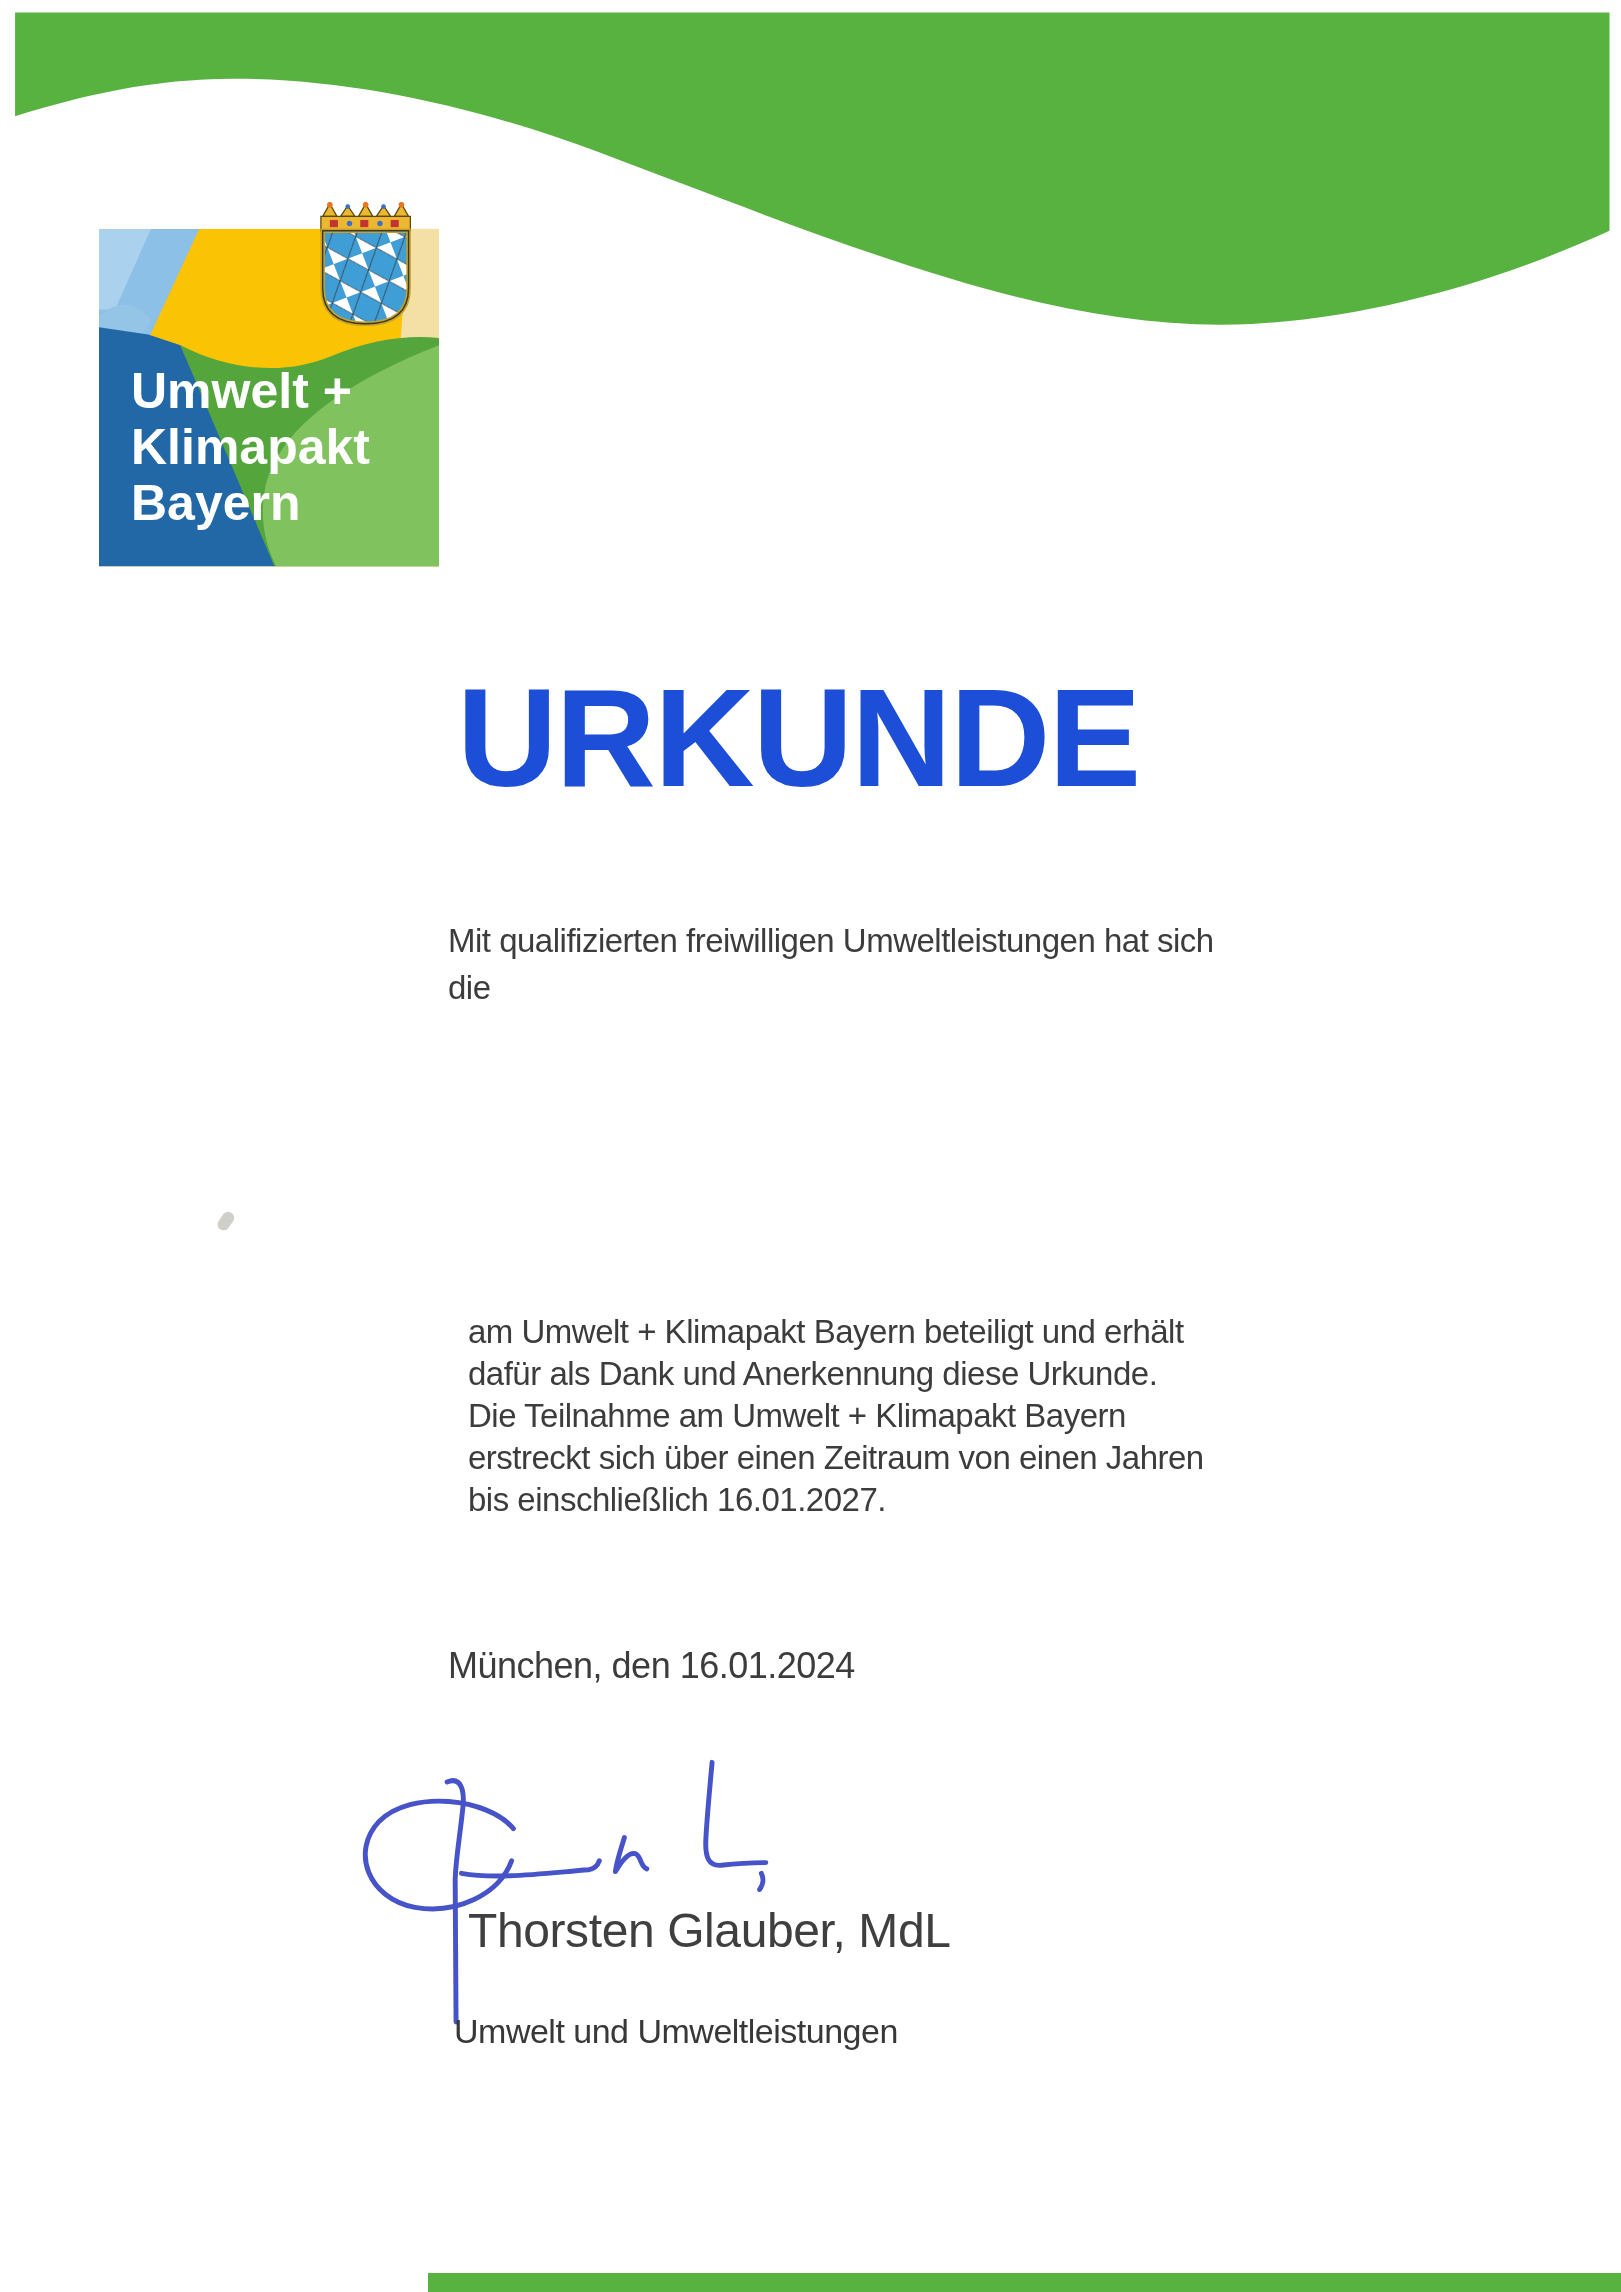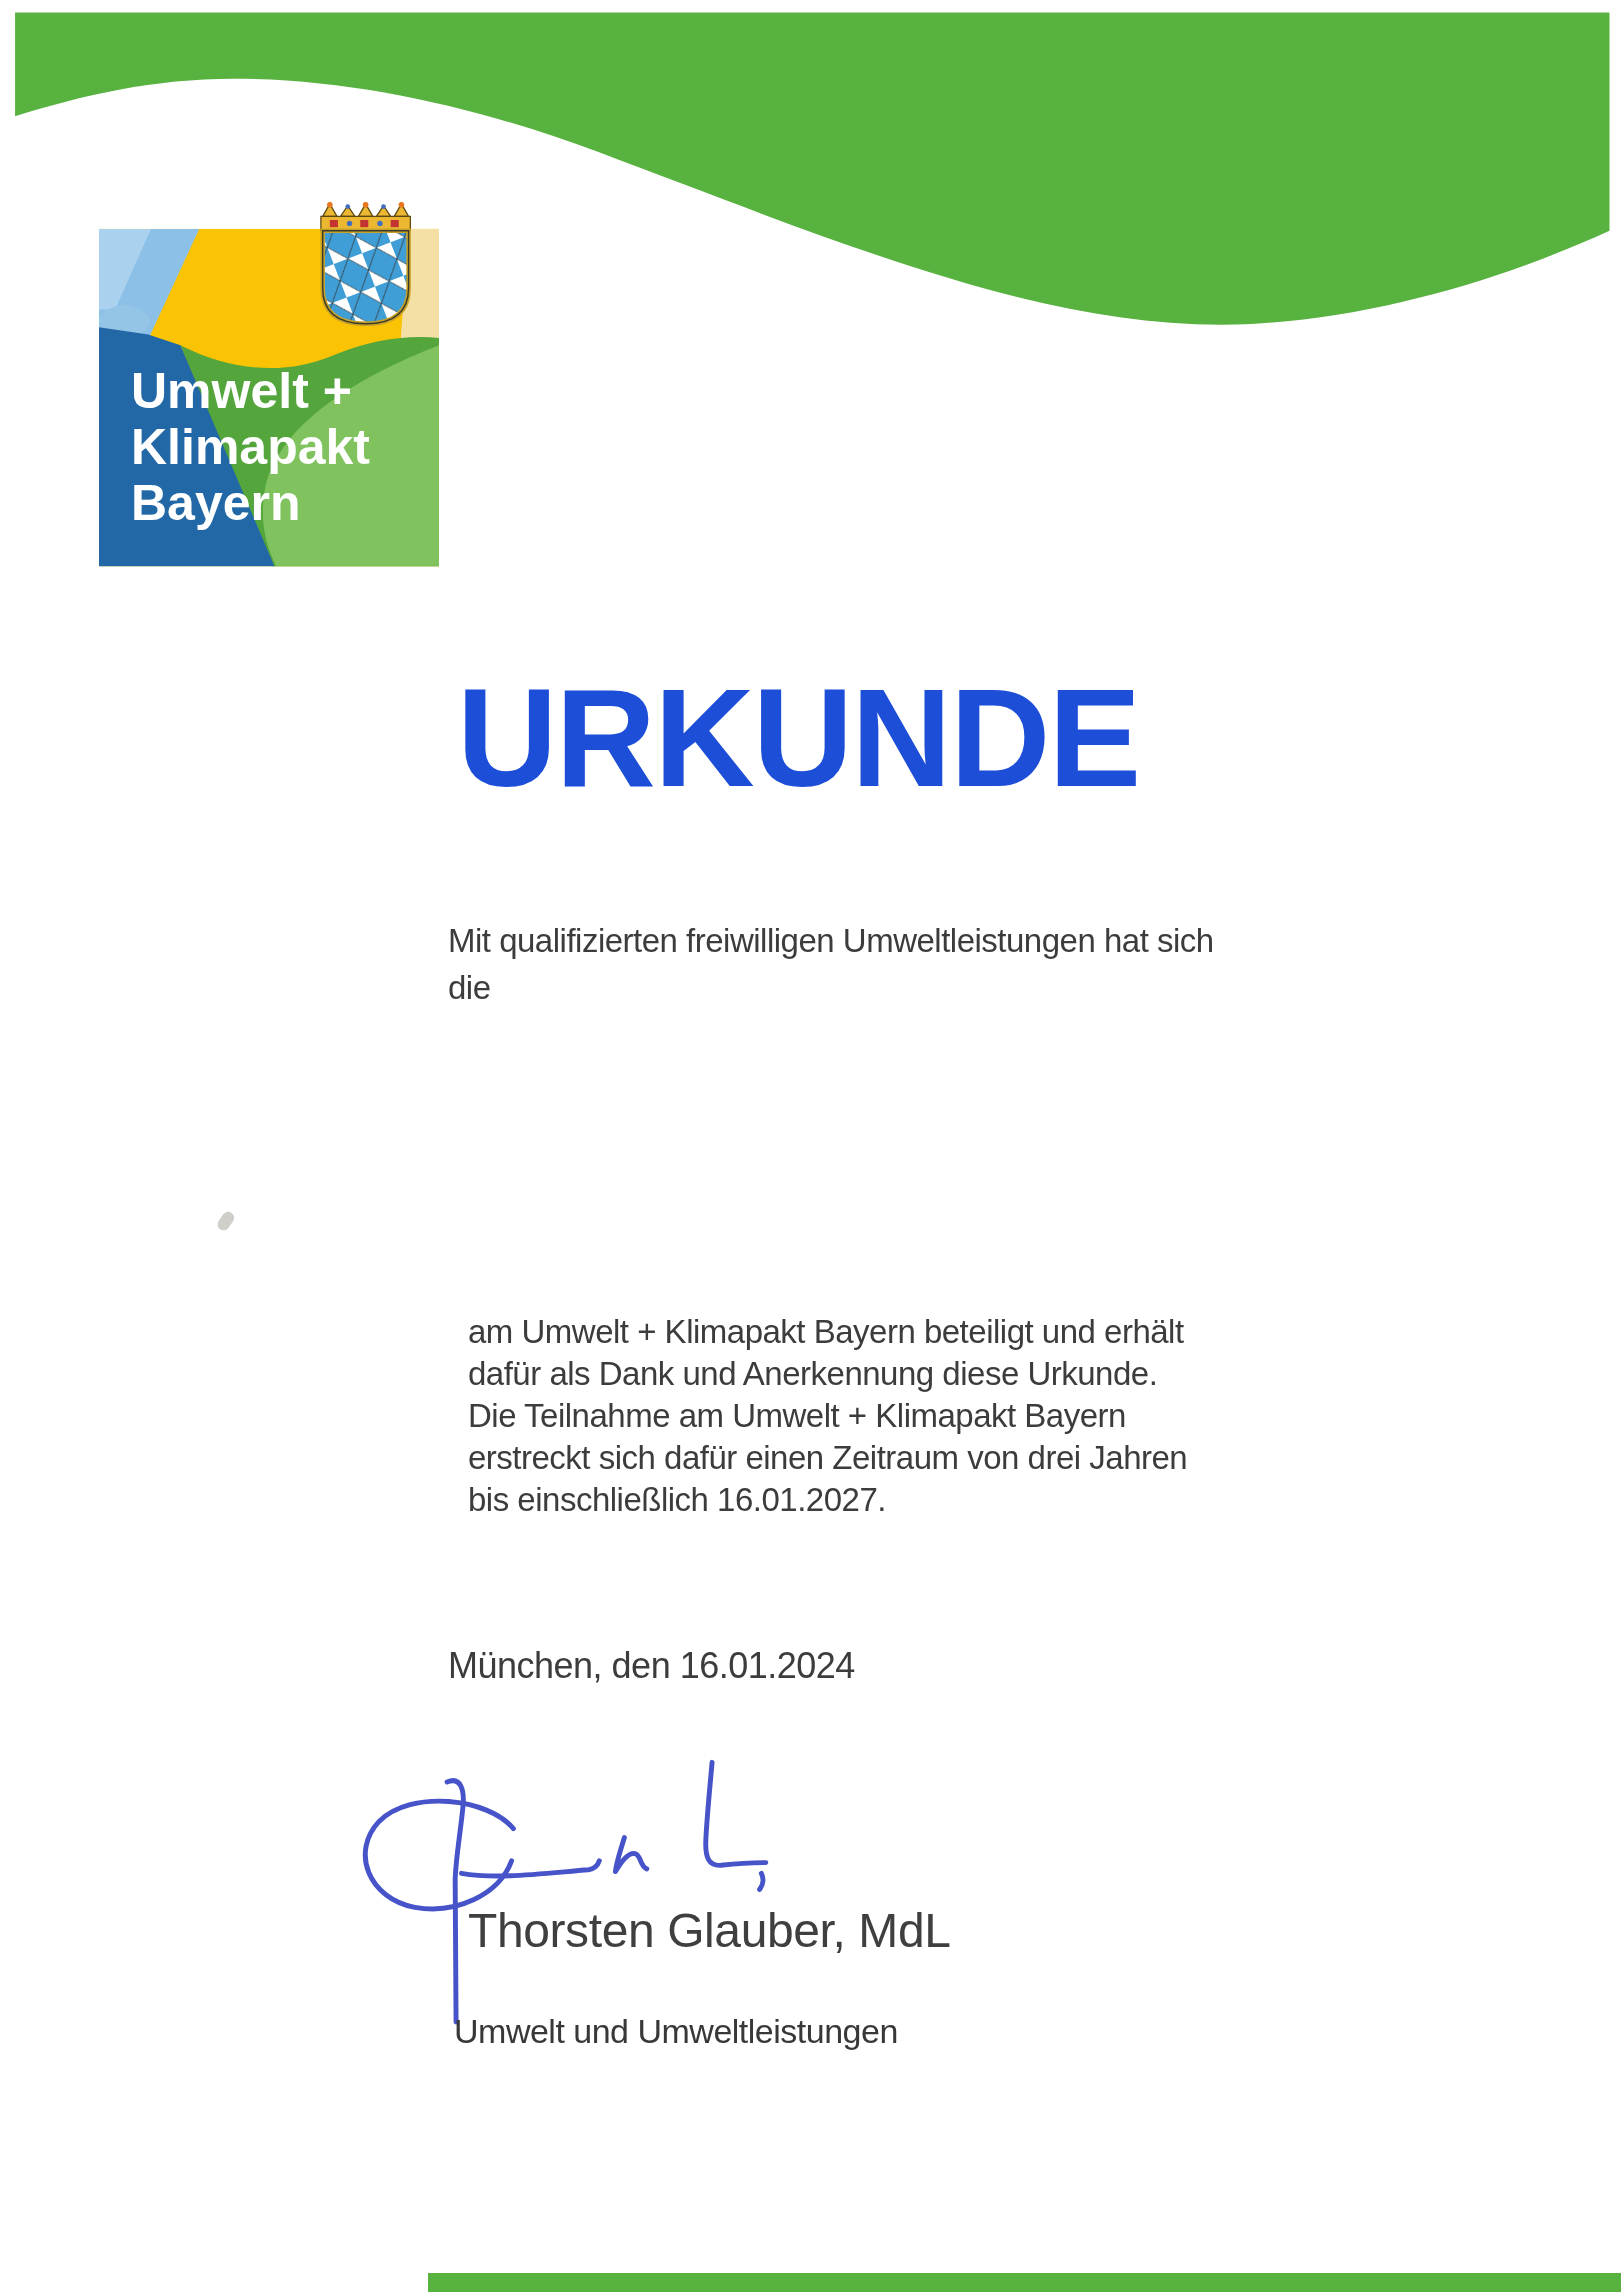--- a/index.html
+++ b/index.html
@@ -101,21 +101,21 @@
     <div>die</div>
   </div>
 
   <div class="recipient">
   </div>
 
   <div class="body-par">
     <div>am Umwelt + Klimapakt Bayern beteiligt und erhält</div>
     <div>dafür als Dank und Anerkennung diese Urkunde.</div>
     <div>Die Teilnahme am Umwelt + Klimapakt Bayern</div>
-    <div>erstreckt sich dafür einen Zeitraum von drei Jahren</div>
+    <div>erstreckt sich über einen Zeitraum von einen Jahren</div>
     <div>bis einschließlich 16.01.2027.</div>
   </div>
 
   <div class="dateline">München, den 16.01.2024</div>
 
   <svg class="sig-svg" width="573" height="296" viewBox="0 0 640 330" aria-hidden="true">
     <g fill="none" stroke="#4753c8" stroke-width="5.5" stroke-linecap="round" stroke-linejoin="round">
       <path d="M178,102 C150,68 64,58 28,94 C-4,128 16,180 68,190 C114,198 162,176 176,138"></path>
       <path d="M104,50 C118,44 125,56 121,84 C118,112 114,134 113,158 C113,212 114,266 114,318"></path>
       <path d="M120,152 C160,159 212,152 262,148 C268,147 272,144 274,138"></path>

